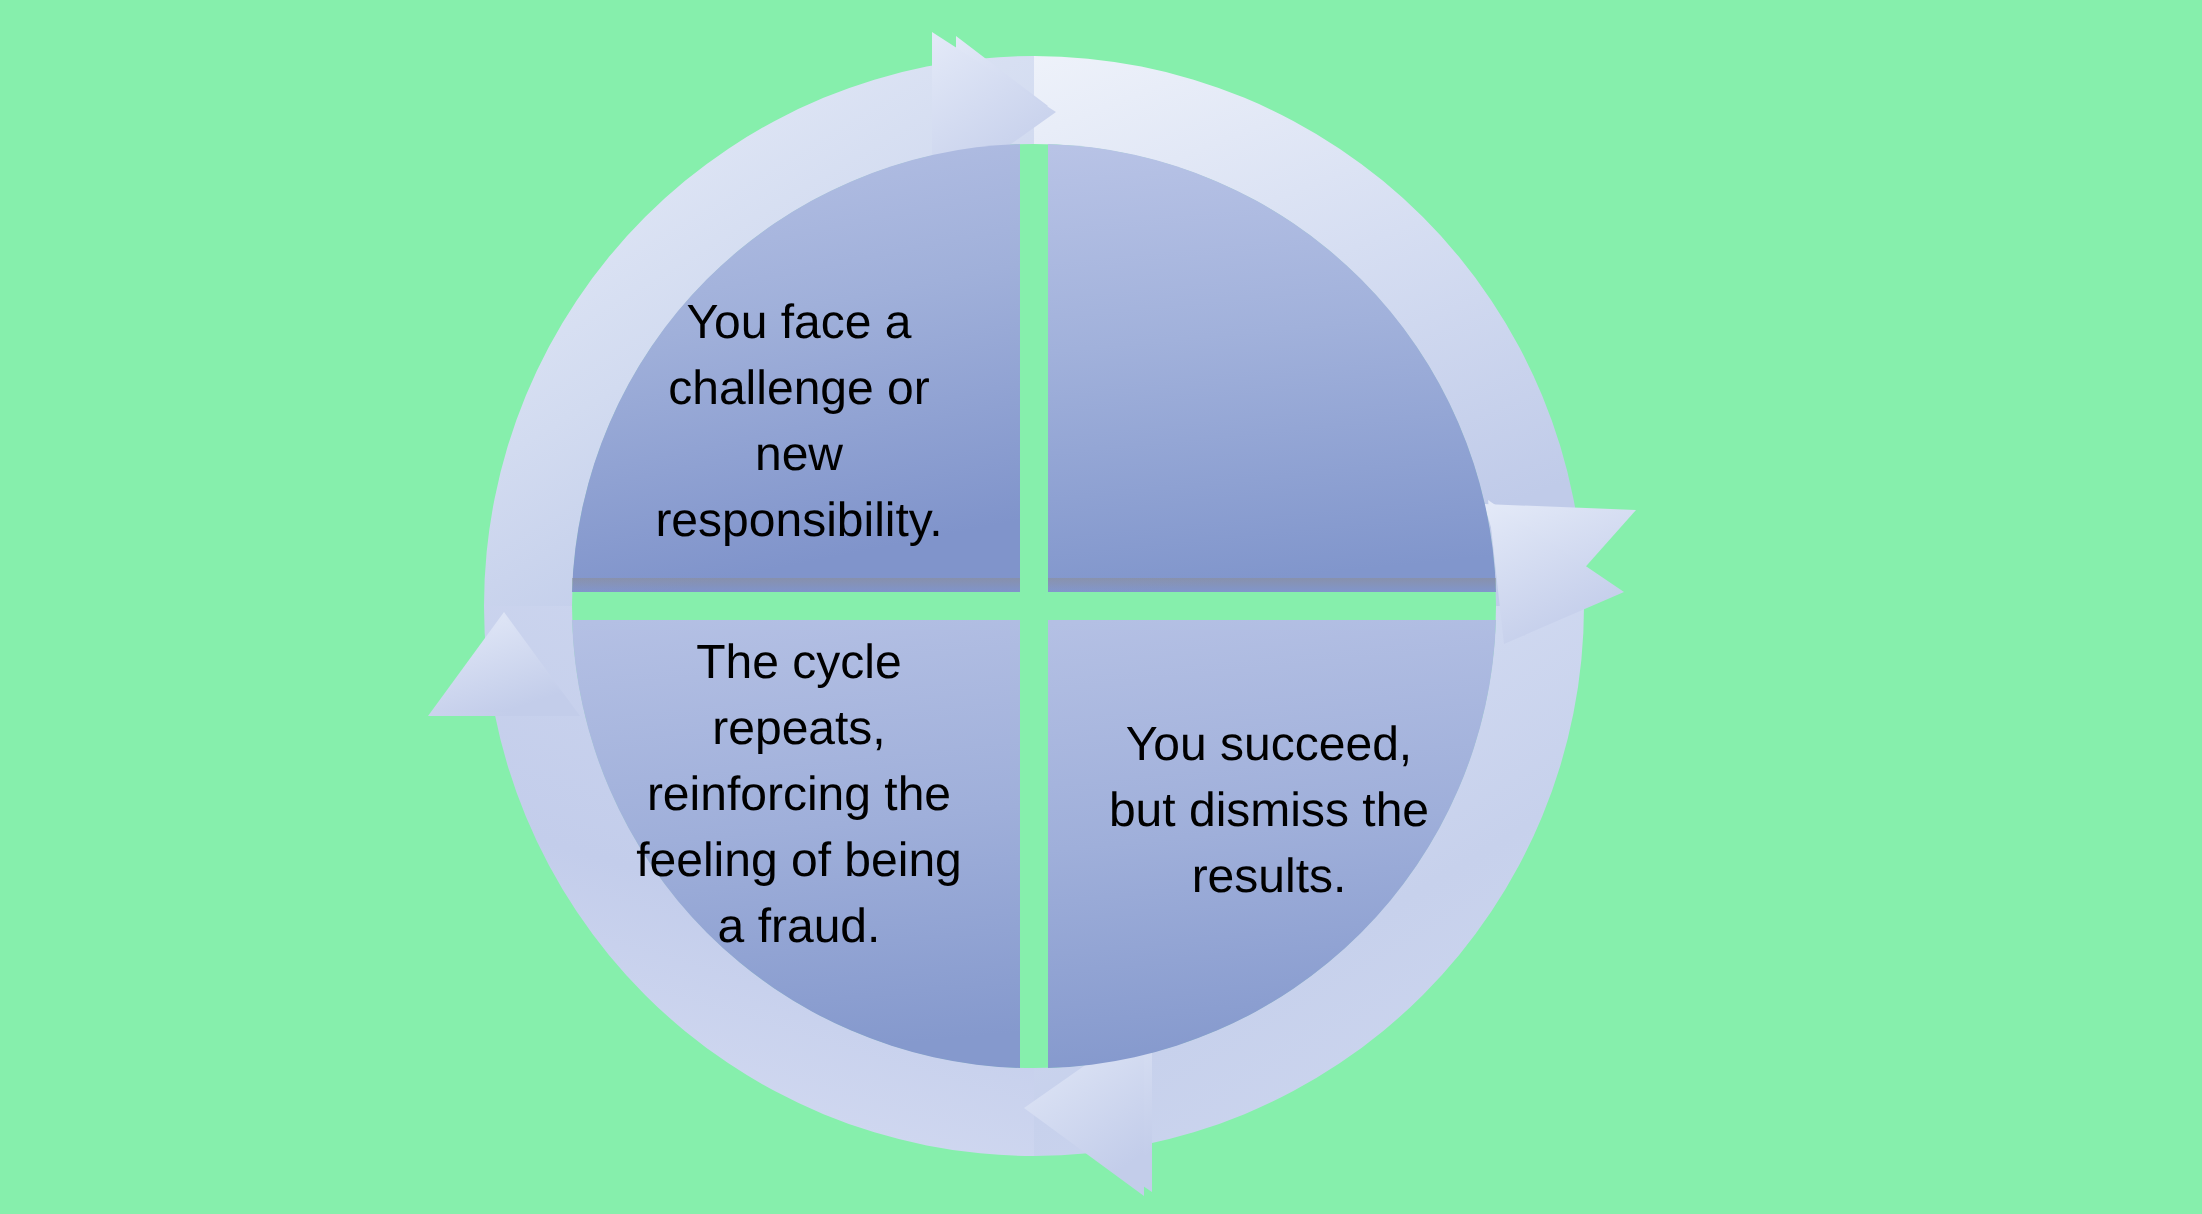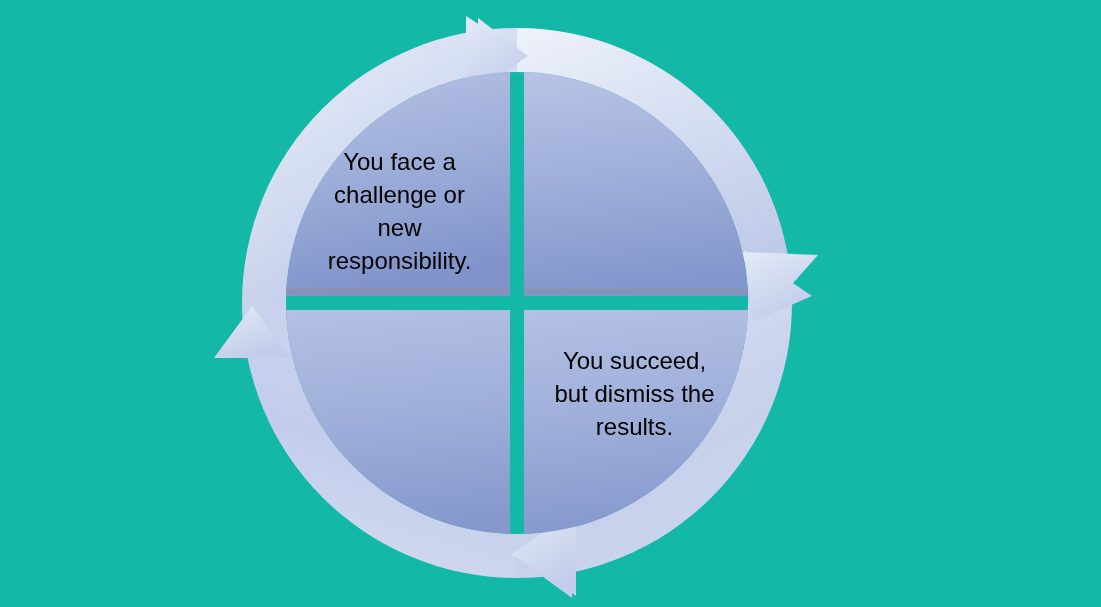--- a/index.html
+++ b/index.html
@@ -4,21 +4,21 @@
 <style>
   html, body {
     margin: 0;
     padding: 0;
     background: #ffffff;
   }
   #canvas {
     position: relative;
     width: 1101px;
     height: 607px;
-    background: #14b8a6;
+    background: #86efac;
     overflow: hidden;
     font-family: "Liberation Sans", sans-serif;
   }
   #diagram {
     position: absolute;
     left: 0;
     top: 0;
     width: 1101px;
     height: 607px;
   }
@@ -38,21 +38,21 @@
     color: #000000;
     font-size: 24px;
     line-height: 33px;
     font-family: "Liberation Sans", sans-serif;
     white-space: pre-line;
     pointer-events: none;
   }
   
   #label-tl { left: 297px; top: 128px;  width: 205px; height: 165px; }
   #label-tr { left: 532px; top: 118px;  width: 205px; height: 180px; }
-  #label-br { left: 532px; top: 318px;  width: 205px; height: 150px; text-align: center; }
+  #label-br { left: 532px; top: 330px;  width: 205px; height: 150px; text-align: center; }
   #label-bl { left: 297px; top: 305px;  width: 205px; height: 185px; }
 </style>
 </head>
 <body>
 
 <div id="canvas">
   <div id="diagram">
 
     <svg class="layer" viewBox="0 0 1101 607">
       <defs>
@@ -158,15 +158,20 @@
     <div class="quad-label" id="label-tl">You face a
 challenge or
 new
 responsibility.</div>
 
 
     <div class="quad-label" id="label-br">You succeed,
 but dismiss the
 results.</div>
 
+    <div class="quad-label" id="label-bl">The cycle
+repeats,
+reinforcing the
+feeling of being
+a fraud.</div>
 
   </div>
 </div>
 
 </body></html>

